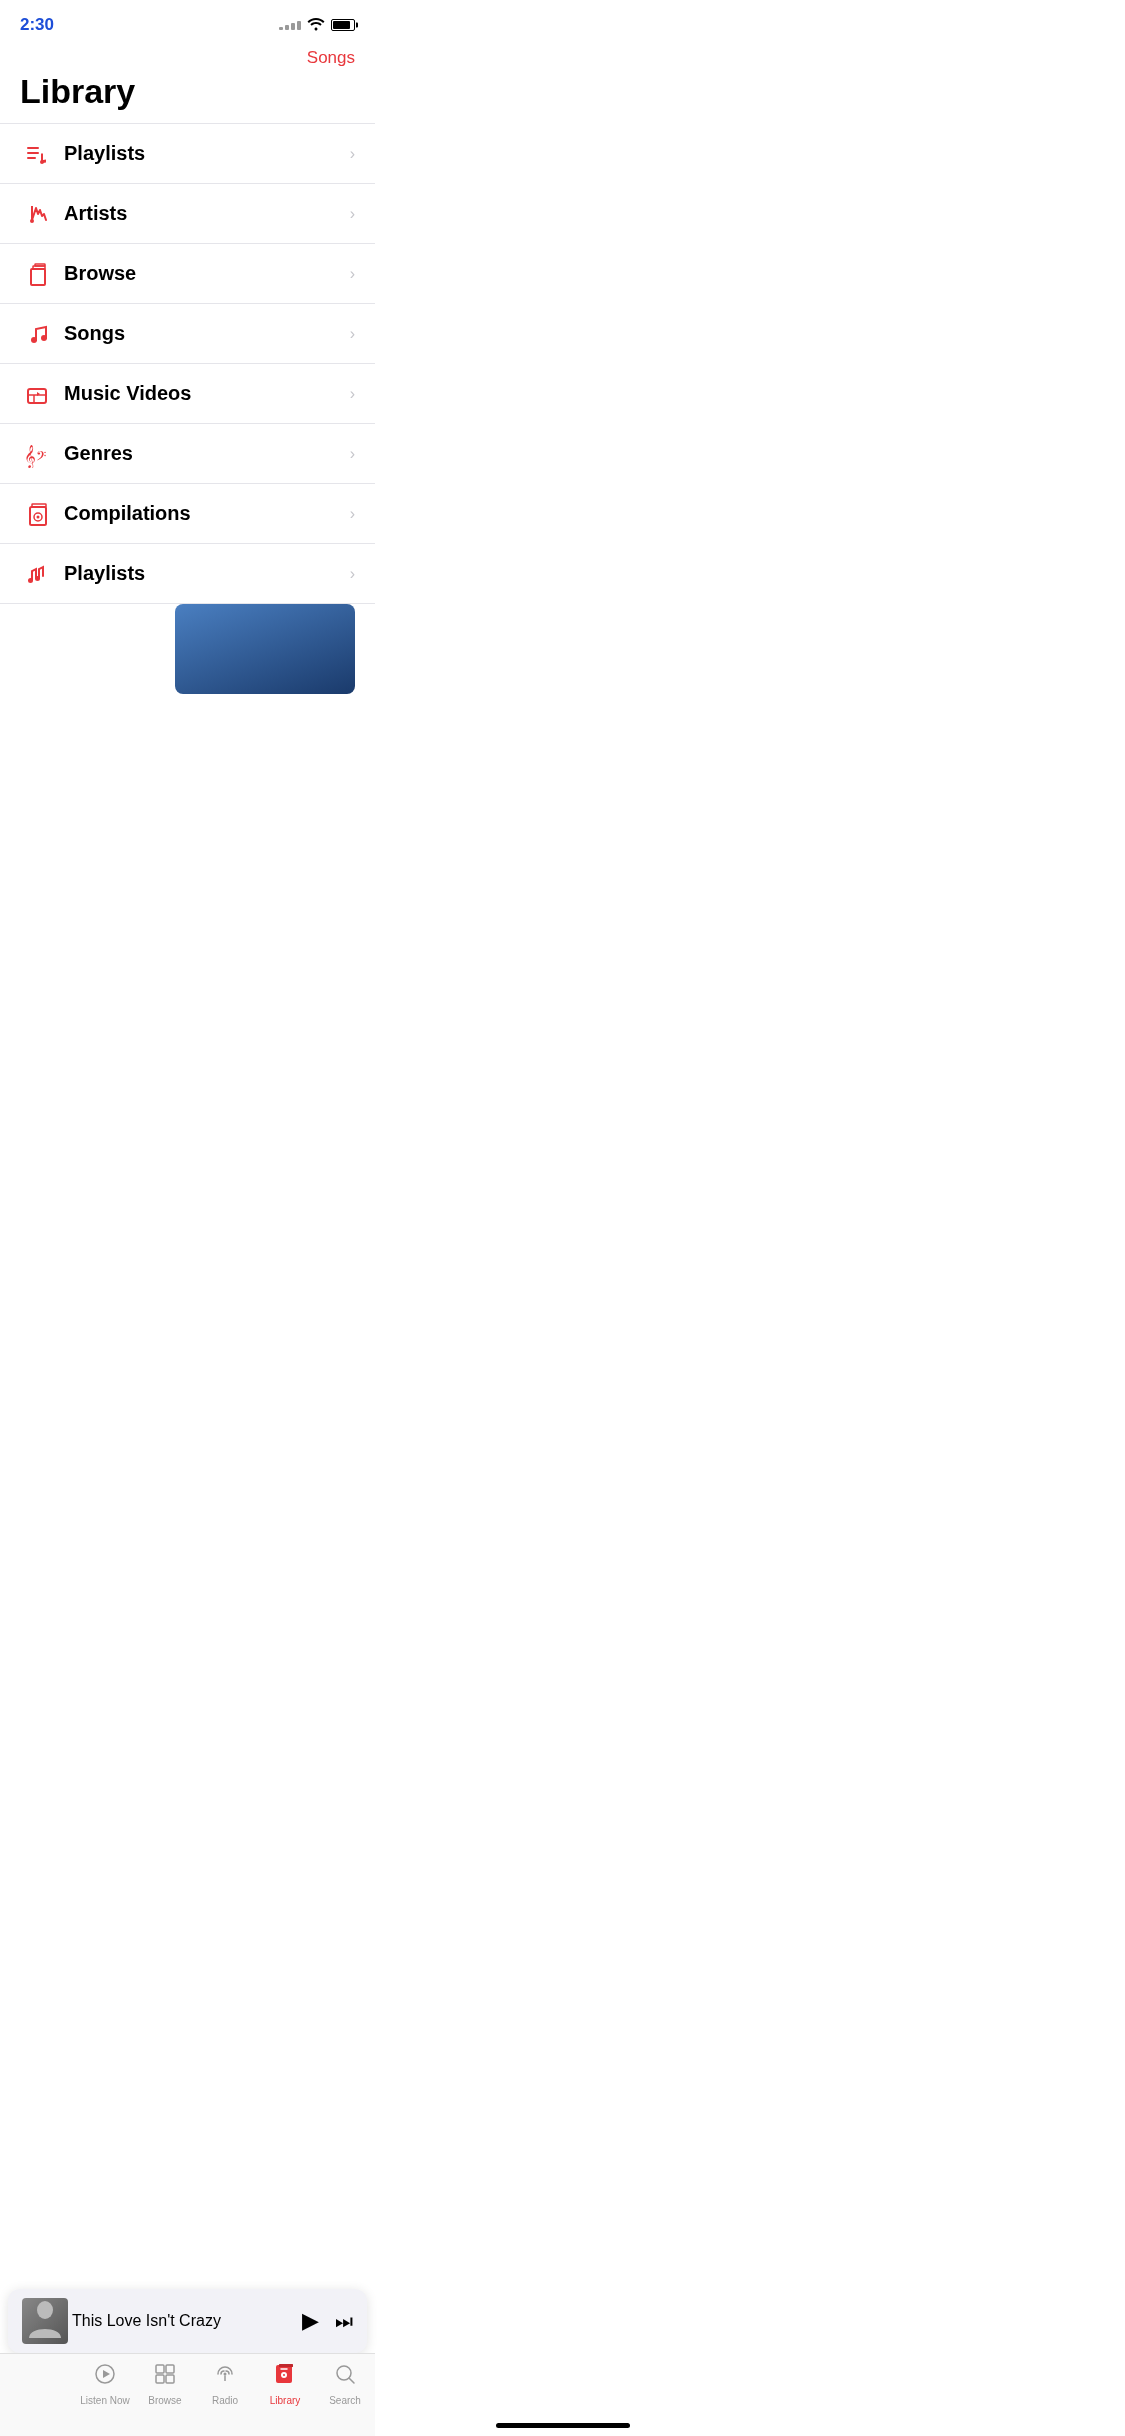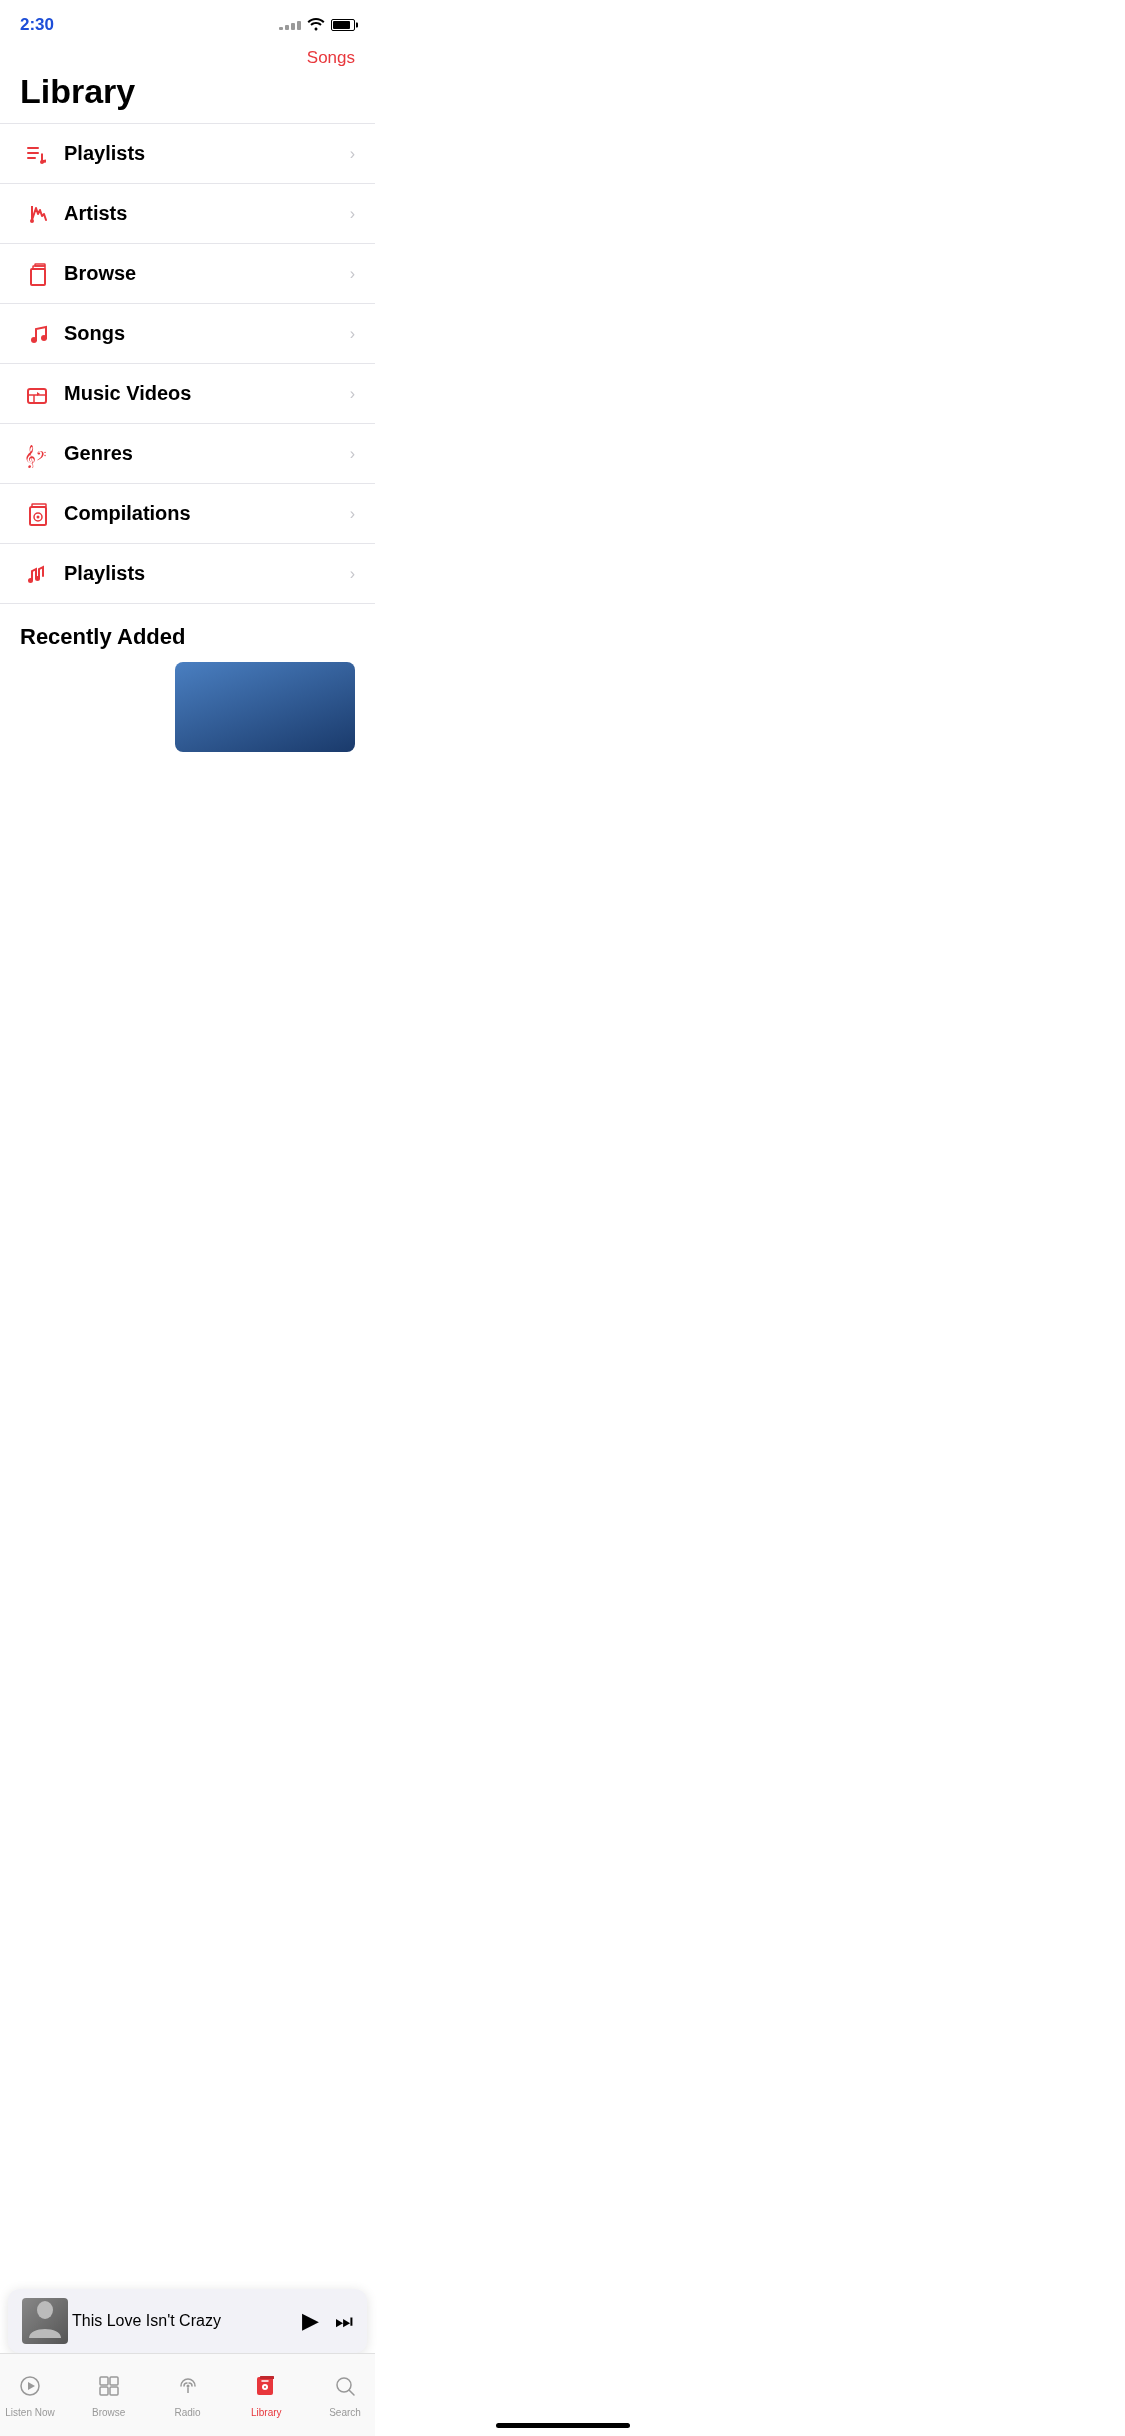--- a/index.html
+++ b/index.html
@@ -237,23 +237,22 @@
       position: fixed;
       bottom: 0;
       left: 0;
       right: 0;
       width: 375px;
       height: 83px;
       background: rgba(249, 249, 249, 0.95);
       border-top: 1px solid #e0e0e0;
       display: flex;
       align-items: flex-start;
-      justify-content: space-between;
-      padding-top: 20px;
-      gap: 16px;
+      justify-content: flex-end;
+      padding-top: 8px;
     }
 
     .tab-item {
       display: flex;
       flex-direction: column;
       align-items: center;
       gap: 3px;
       cursor: pointer;
       min-width: 60px;
     }
@@ -419,21 +418,20 @@
         <circle cx="13.5" cy="18.5" r="2.5" fill="#e8373c"></circle>
       </svg>
     </div>
     <span class="item-label">Playlists</span>
     <span class="chevron">›</span>
   </div>
 
 </div>
 
 <div>
-  <h2 class="section-header">Recently Added</h2>
   <div class="recently-added-scroll">
     <div class="album-card"></div>
   </div>
 </div>
 
 <div class="mini-player">
   <div class="mini-player-art">
     <div class="art-placeholder">
 
       <svg width="40" height="46" viewBox="0 0 40 46" fill="none">

